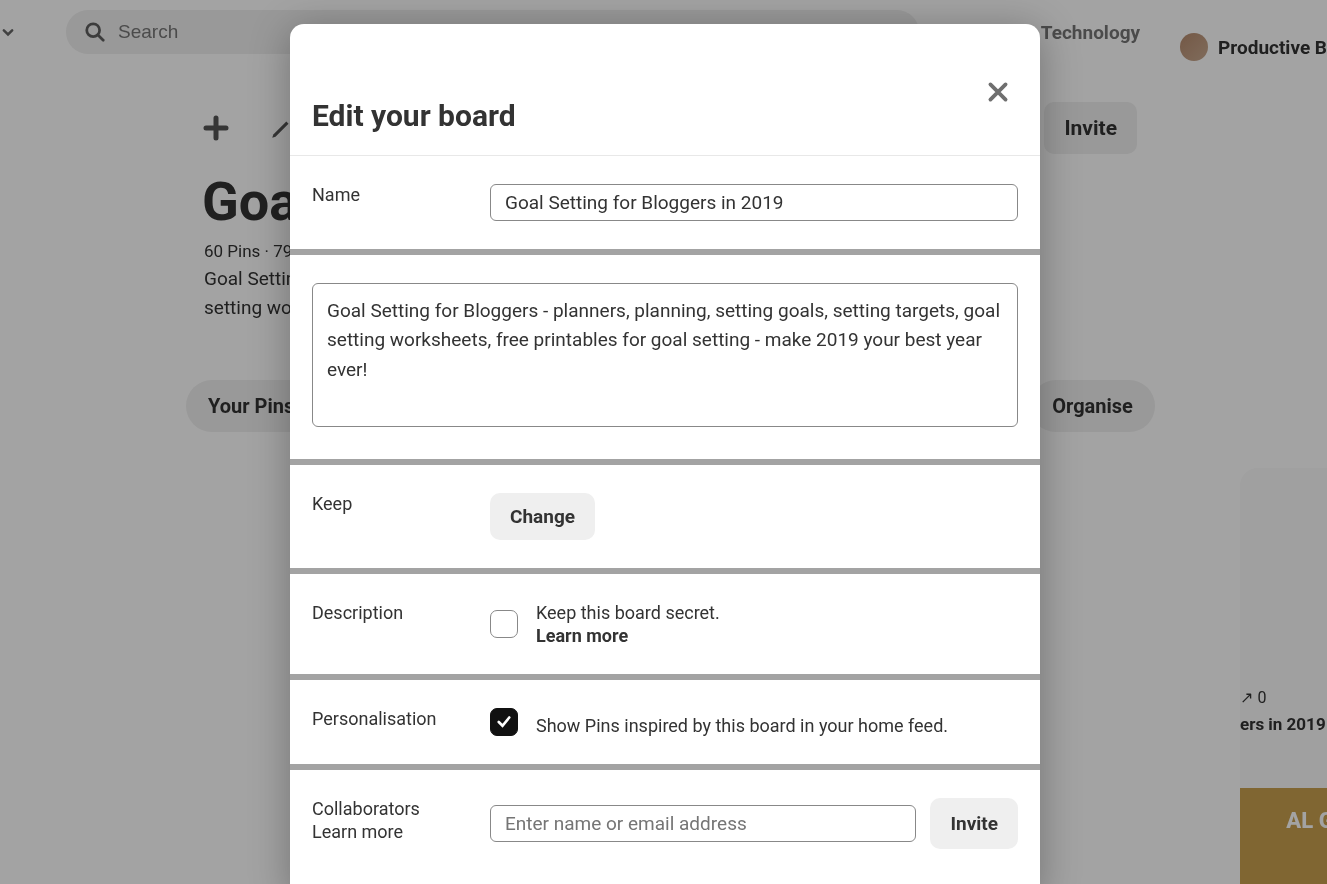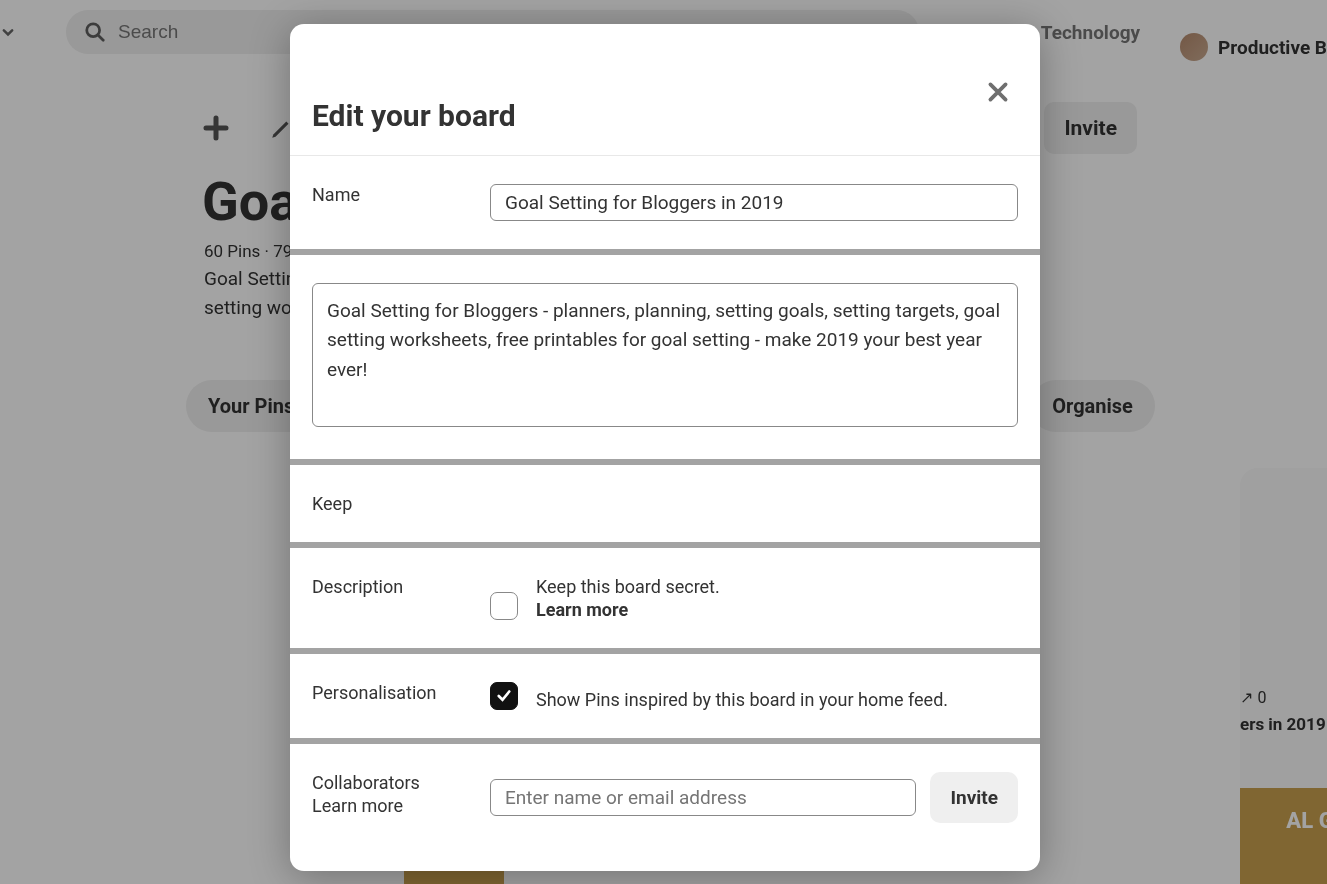--- a/index.html
+++ b/index.html
@@ -141,21 +141,21 @@
   width:100%; border:1px solid #888; border-radius:6px;
   padding: 12px 14px; font-size:19px; color:#333;
   font-family:inherit; resize:none; line-height:1.55;
 }
 .select-wrap { position:relative; }
 .select-wrap .chev { position:absolute; right:16px; top:50%; transform:translateY(-50%); }
 .change-btn {
   background:#efefef; border-radius:10px; padding:12px 20px;
   font-size:19px; font-weight:700; color:#333; display:inline-block;
 }
-.checkbox-row { display:flex; gap:18px; align-items:flex-end; }
+.checkbox-row { display:flex; gap:18px; align-items:center; }
 .checkbox {
   width:28px;height:28px;border:1.5px solid #888;border-radius:7px;flex-shrink:0;
   display:flex;align-items:center;justify-content:center; background:#fff;
 }
 .checkbox.checked { background:#111; border-color:#111; }
 .check-txt { font-size:18px; color:#333; }
 .check-txt .learn { font-weight:700; display:block; margin-top:2px; }
 .collab-row {
   display:flex; gap:14px; align-items:center;
 }
@@ -255,20 +255,23 @@
 
   <div class="form-row">
     <div class="input-col">
       <textarea class="txt-area" rows="4" style="">Goal Setting for Bloggers - planners, planning, setting goals, setting targets, goal setting worksheets, free printables for goal setting - make 2019 your best year ever!</textarea>
     </div>
   </div>
 
 
   <div class="form-row">
     <div class="label-col">Keep</div>
+    <div class="input-col">
+      <span class="change-btn">Change</span>
+    </div>
   </div>
 
   <div class="form-row">
     <div class="label-col">Description</div>
     <div class="input-col">
       <div class="checkbox-row">
         <span class="checkbox"></span>
         <span class="check-txt">
           <span>Keep this board secret.</span>
           <span class="learn">Learn more</span>

